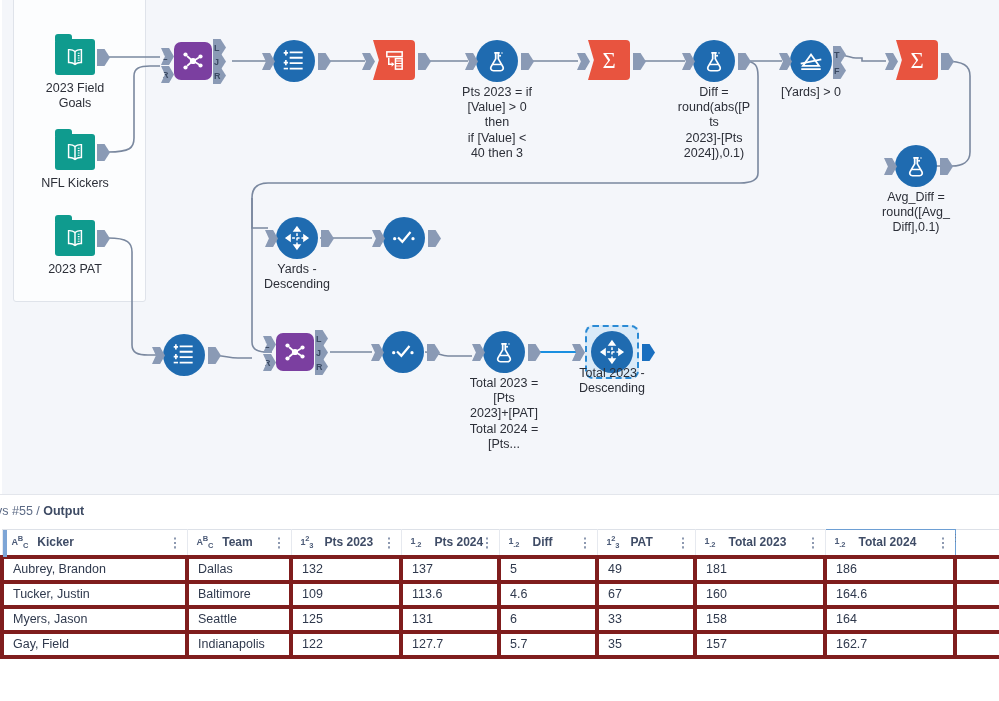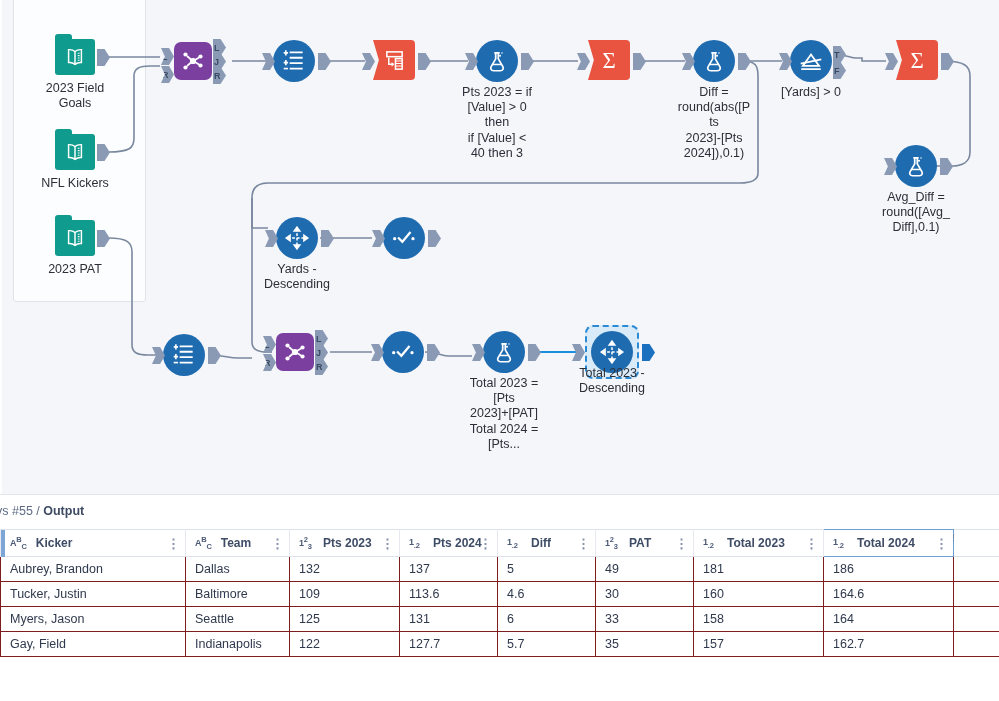--- a/index.html
+++ b/index.html
@@ -160,21 +160,21 @@
   }
   .tico sup { font-size: 7.5px; }
   .tico sub { font-size: 7.5px; }
   .kebab {
     position: absolute; right: 5px; top: 50%; transform: translateY(-50%);
     font-size: 13px; color: #8592ab; line-height: 1; letter-spacing: 0;
   }
   table#grid td {
     height: 25px;
     padding: 0 0 0 9px;
-    border: 1px solid #7f1d1d;
+    border: 4px solid #7f1d1d;
     font-size: 12.5px;
     color: #2f394d;
     white-space: nowrap;
     overflow: hidden;
   }
   table#grid td.filler, table#grid th.filler { border-left: 1px solid #e6e9ef; border-right: none; }
   #rowhandle {
     position: absolute; left: 0; top: 0; width: 4px; height: 27px;
     background: #7da5d6;
   }
@@ -635,21 +635,21 @@
             <td>181</td>
             <td>186</td>
             <td class="filler"></td>
           </tr>
           <tr>
             <td>Tucker, Justin</td>
             <td>Baltimore</td>
             <td>109</td>
             <td>113.6</td>
             <td>4.6</td>
-            <td>30</td>
+            <td>67</td>
             <td>160</td>
             <td>164.6</td>
             <td class="filler"></td>
           </tr>
           <tr>
             <td>Myers, Jason</td>
             <td>Seattle</td>
             <td>125</td>
             <td>131</td>
             <td>6</td>

